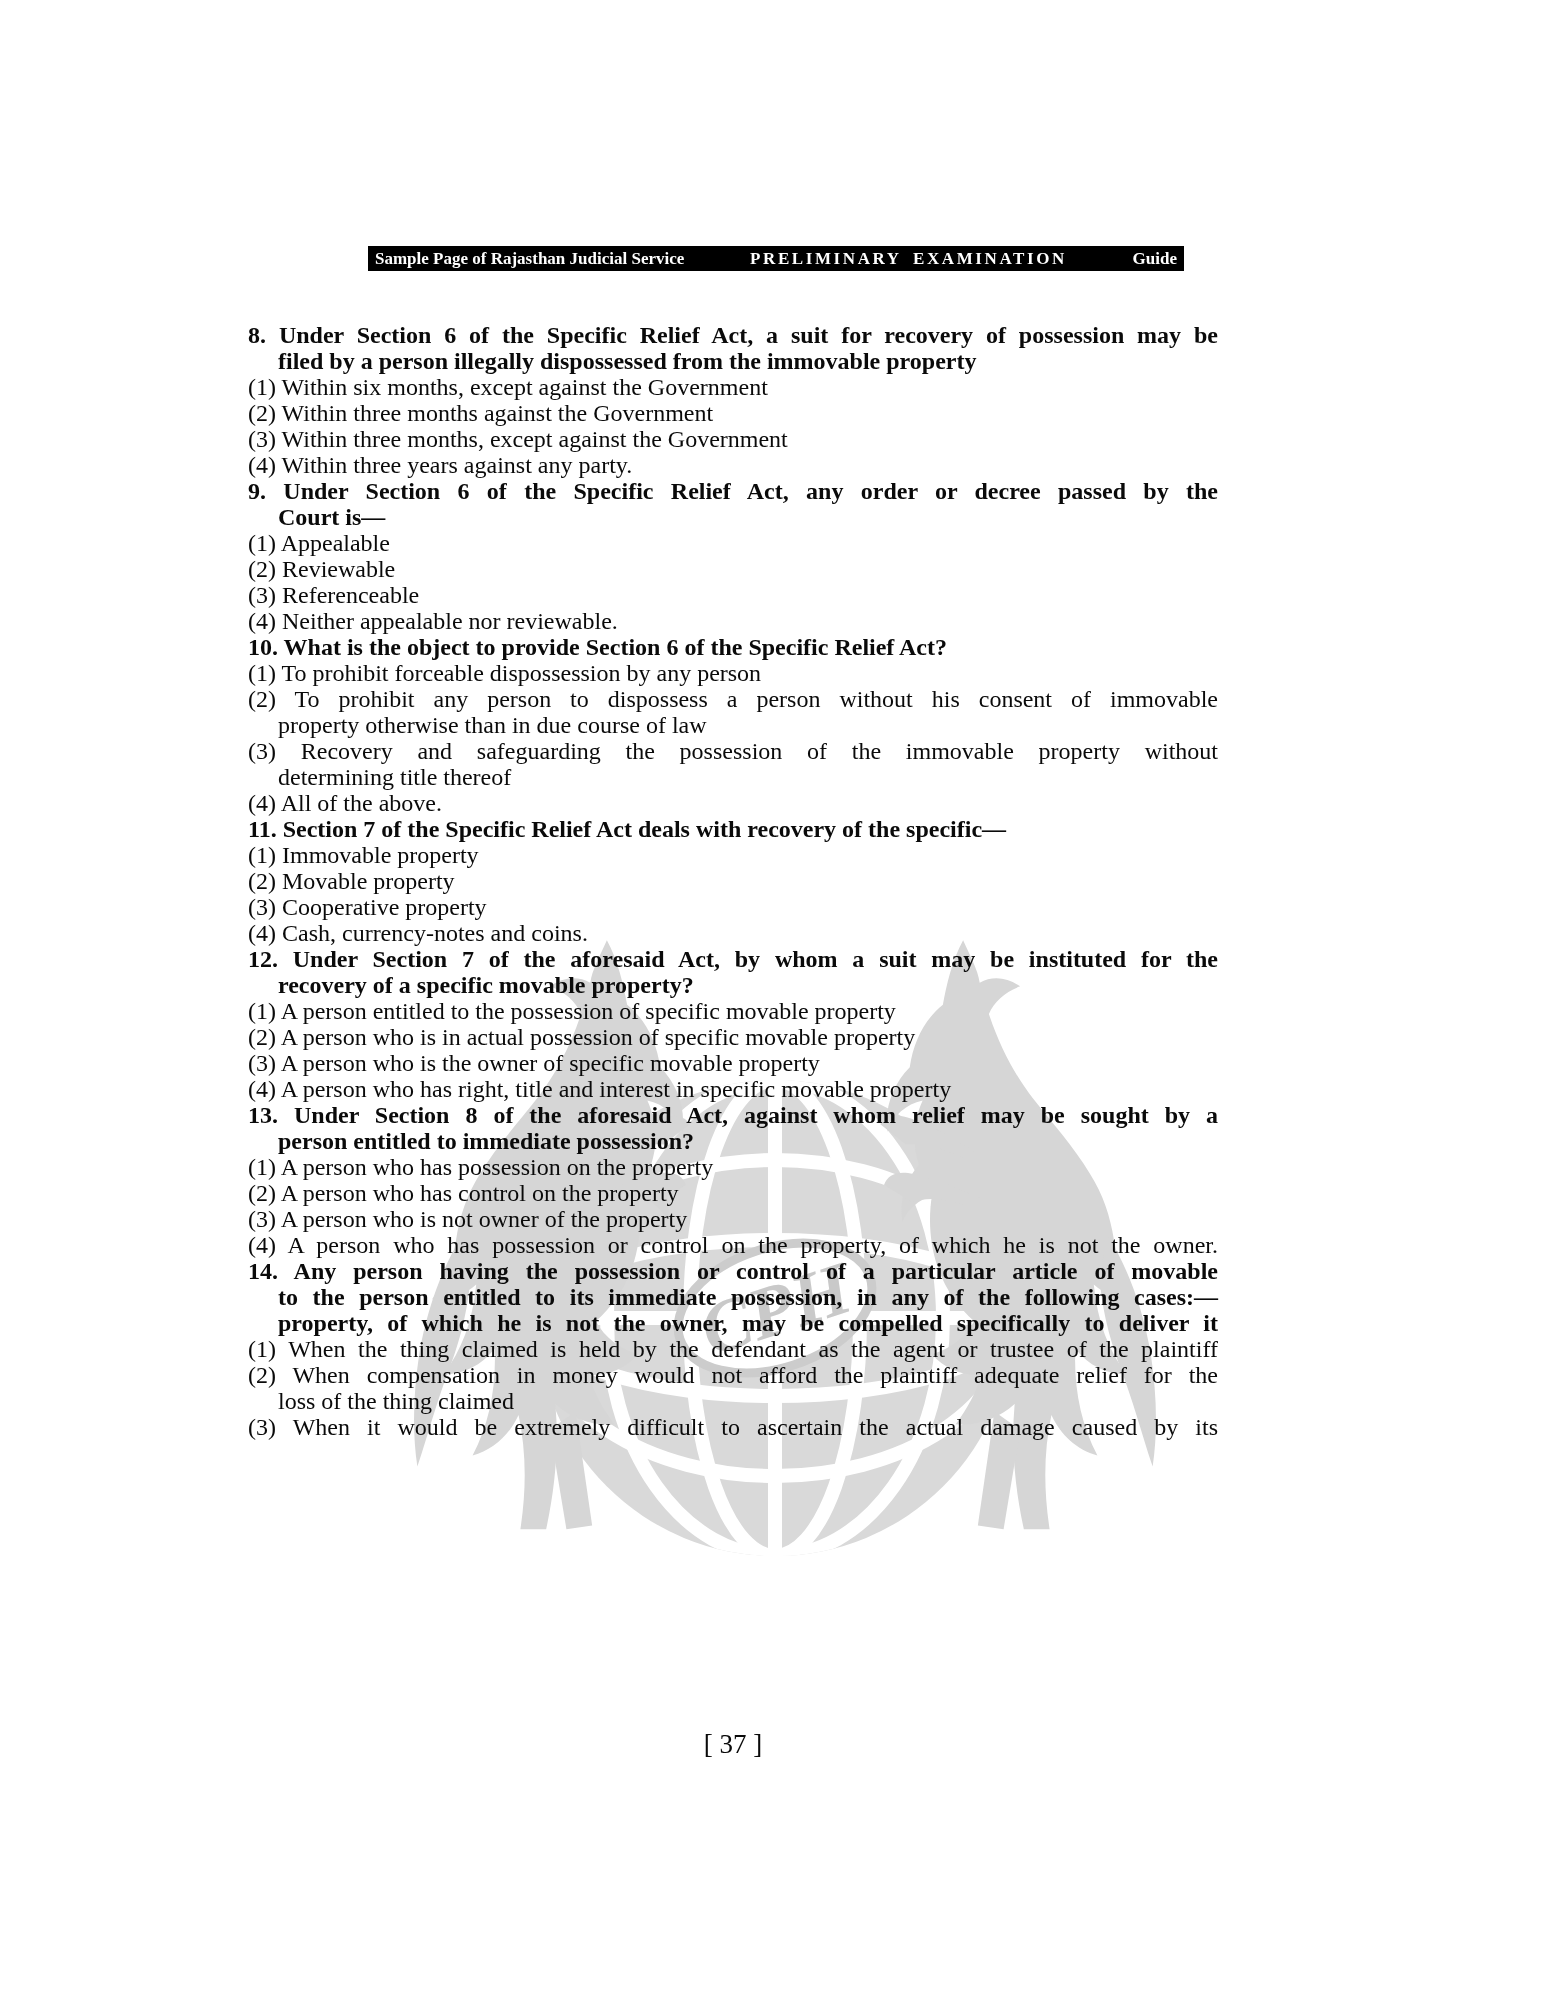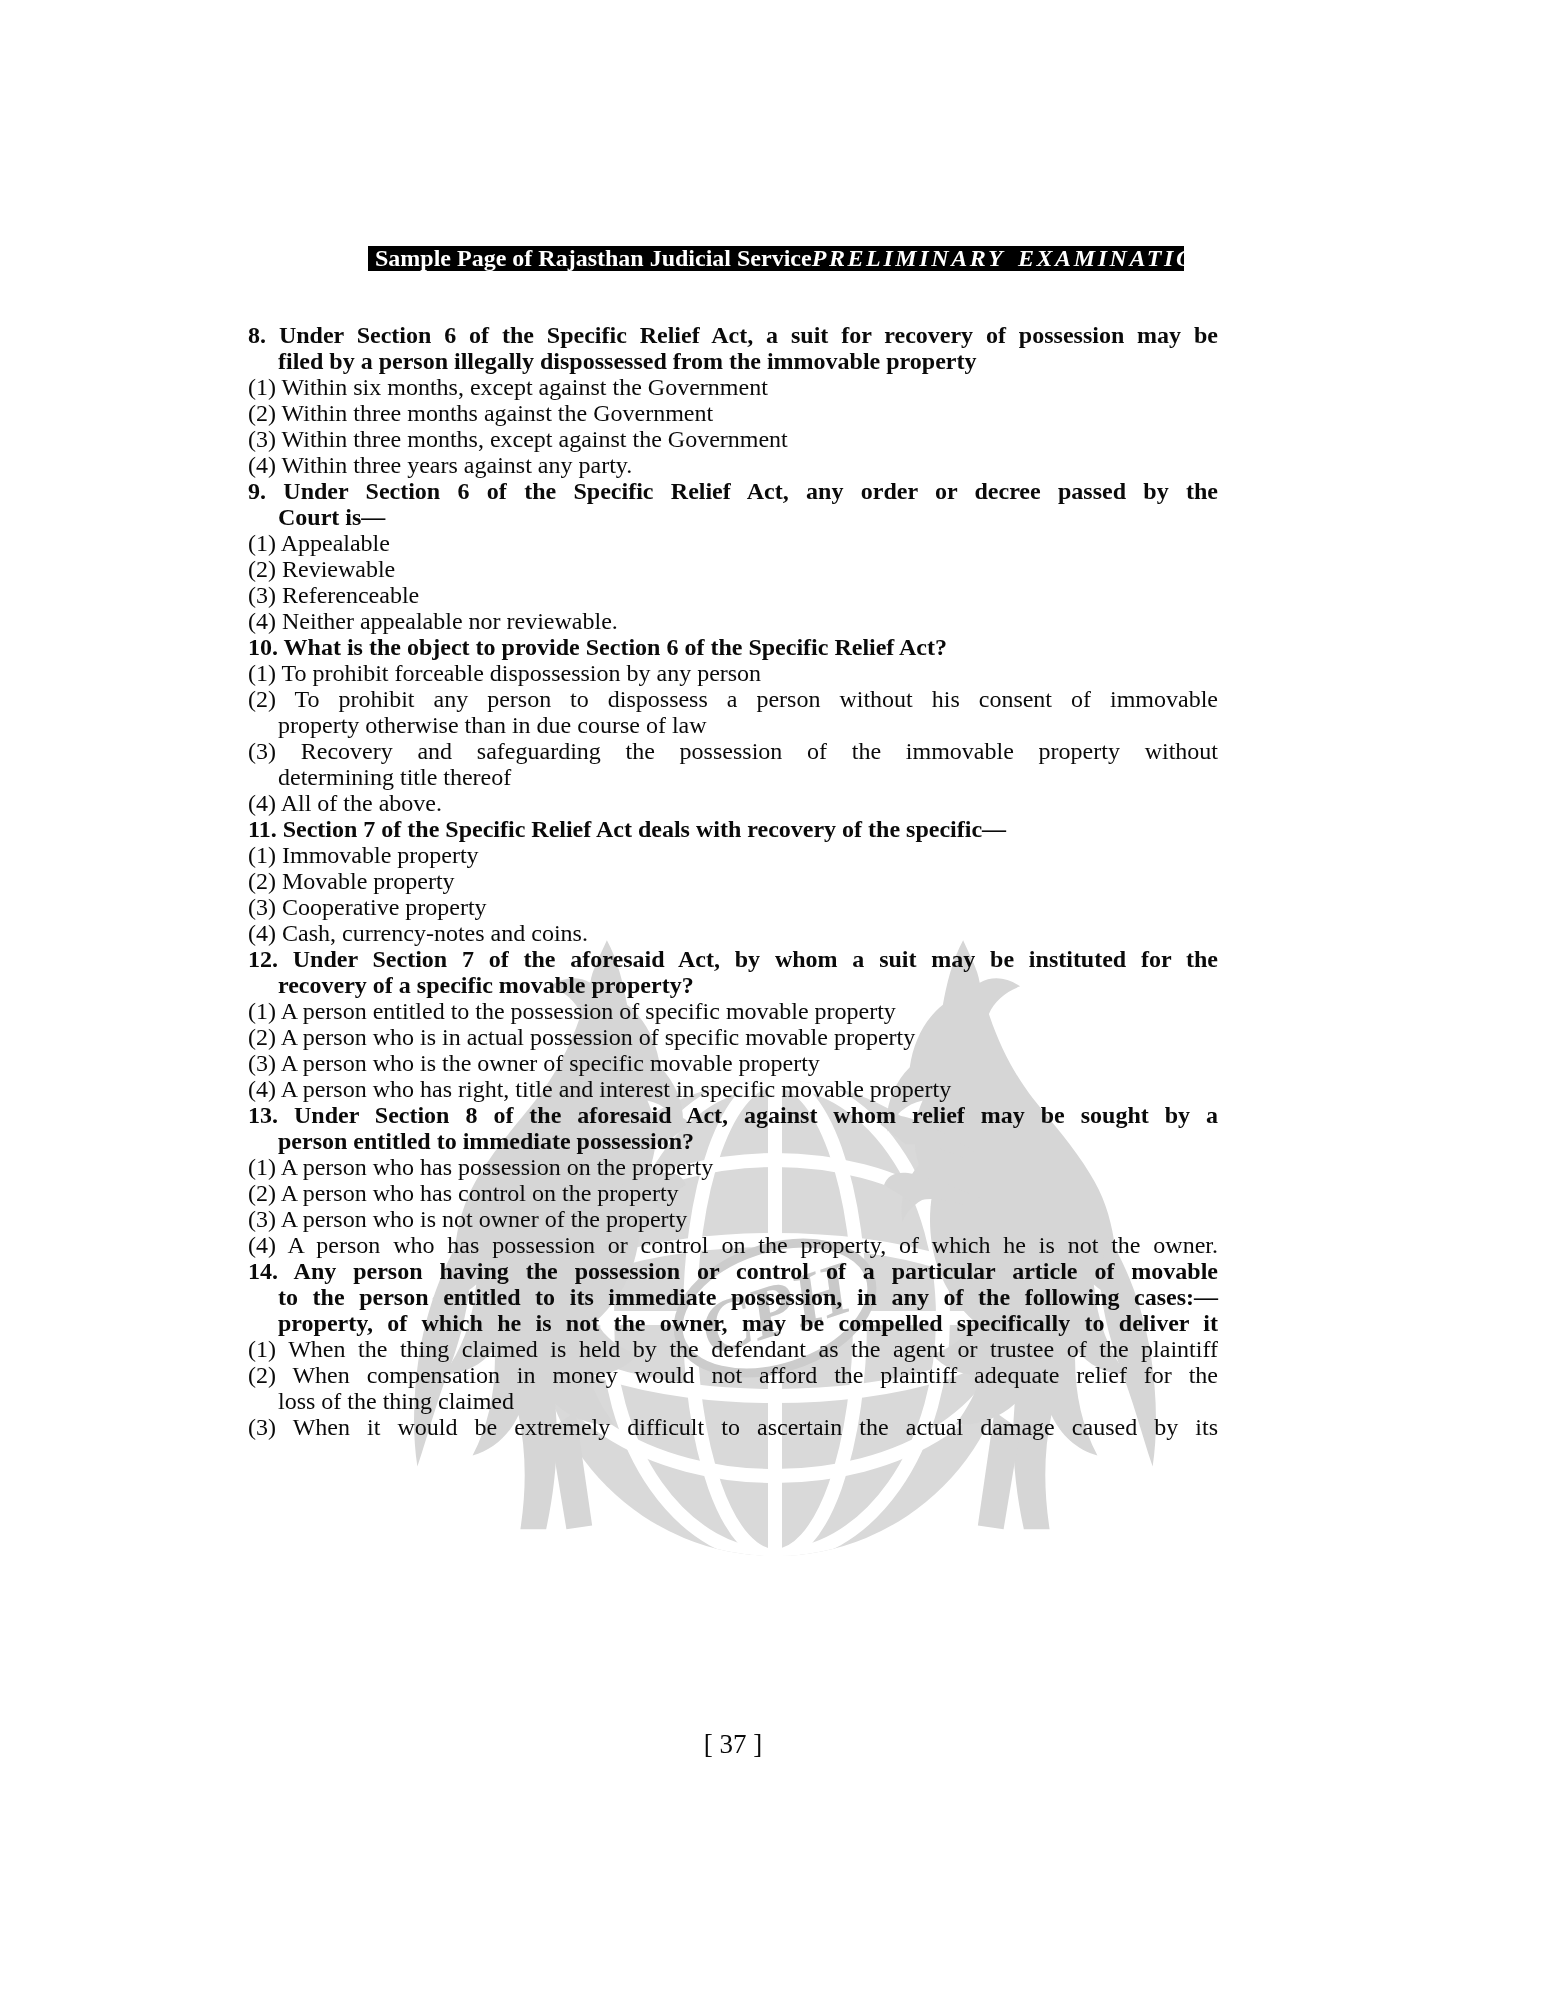--- a/index.html
+++ b/index.html
@@ -13,23 +13,23 @@
 
   
   .watermark{position:absolute;left:400px;top:878px;width:770px;height:710px;z-index:0;}
 
   
   .headerbar{
     position:absolute;left:368px;top:246px;width:816px;height:25px;
     background:#000000;color:#ffffff;
     display:flex;align-items:center;justify-content:space-between;
     padding:0 7px;box-sizing:border-box;
-    font-weight:bold;font-size:24px;white-space:nowrap;z-index:2;
+    font-weight:bold;font-size:17px;white-space:nowrap;z-index:2;
   }
-  .headerbar .mid{letter-spacing:2.6px;word-spacing:5px;font-style:italic;}
+  .headerbar .mid{letter-spacing:2.6px;word-spacing:5px;}
 
   
   .content{position:absolute;left:248px;top:322px;width:970px;z-index:1;}
   .line{font-size:24px;line-height:26px;}
   .line.b{font-weight:bold;}
   .line.i1{padding-left:30px;box-sizing:border-box;}
   .line.j{text-align:justify;text-align-last:justify;}
 
   .pagenum{
     position:absolute;left:248px;top:1731px;width:970px;

